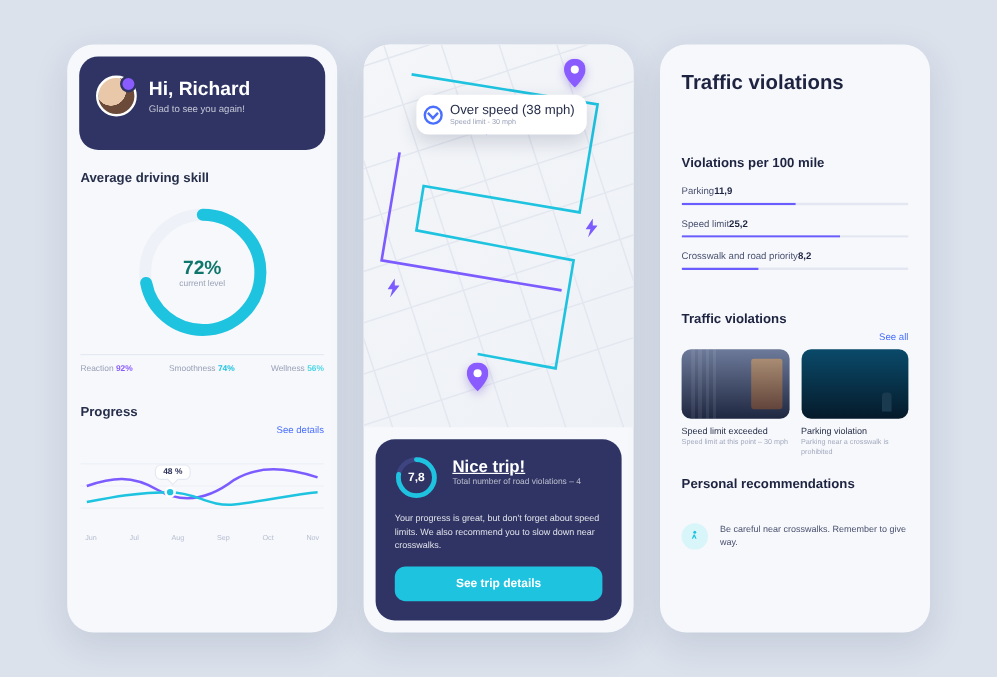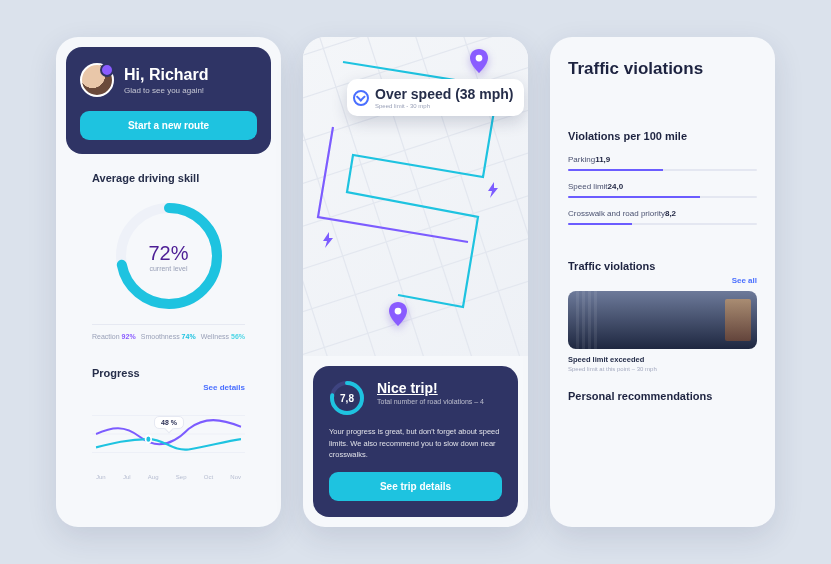--- a/index.html
+++ b/index.html
@@ -8,60 +8,60 @@
 
 
 .header-card { background: #2f3465; margin: 10px; border-radius: 16px; padding: 16px 14px 14px; color: #fff; }
 .header-row { display: flex; align-items: center; gap: 10px; margin-bottom: 14px; }
 .avatar { width: 34px; height: 34px; border-radius: 50%; background: radial-gradient(circle at 35% 35%, #e9c7a9 0 45%, #6b4a3a 46% 100%); position: relative; border: 2px solid #fff; }
 .avatar::after { content: ''; position: absolute; top: -2px; right: -2px; width: 10px; height: 10px; border-radius: 50%; background: #8a5cff; border: 2px solid #2f3465; }
 .greet-title { font-size: 16px; font-weight: 700; }
 .greet-sub { font-size: 8px; opacity: .7; margin-top: 2px; }
 .cta-btn { width: 100%; background: #1ec3e0; color: #fff; border: none; border-radius: 9px; padding: 9px 0; font-size: 10px; font-weight: 600; cursor: pointer; }
 
-.section-pad { padding: 8px 36px; }
+.section-pad { padding: 8px 11px; }
 .sec-title { font-size: 11px; font-weight: 600; color: #262e4a; margin-bottom: 6px; }
 
 .ring-wrap { display: flex; justify-content: center; padding: 6px 0 8px; position: relative; }
 .ring-bg { width: 120px; height: 120px; transform: rotate(-90deg); }
 .ring-bg circle { fill: none; stroke-width: 10; stroke-linecap: round; }
 .ring-label { position: absolute; top: 50%; left: 50%; transform: translate(-50%, -50%); text-align: center; }
-.ring-pct { font-size: 20px; font-weight: 400; color: #4c1d95; }
+.ring-pct { font-size: 16px; font-weight: 700; color: #0f766e; }
 .ring-sub { font-size: 7px; color: #9aa1b8; }
 
 .metrics-row { display: flex; justify-content: space-between; border-top: 1px solid #e6e9f2; padding-top: 8px; margin-bottom: 6px; }
 .metric { font-size: 7px; color: #9aa1b8; }
 .metric b { font-weight: 700; }
 .m0 b { color: #8a5cff; }
 .m1 b { color: #1ec3e0; }
 .m2 b { color: #4fd6e6; }
 
 .row-between { display: flex; justify-content: space-between; align-items: center; }
-.link { font-size: 8px; color: #4a6fff; font-weight: 700; cursor: pointer; margin-top: 29px; }
+.link { font-size: 8px; color: #4a6fff; font-weight: 400; cursor: pointer; margin-top: 29px; }
 
 .chart-box { position: relative; height: 90px; margin-top: 6px; }
 .chart-svg { width: 100%; height: 72px; }
 .badge { position: absolute; left: 62px; top: 18px; background: #fff; border: 1px solid #e6e9f2; border-radius: 5px; padding: 2px 6px; font-size: 7px; font-weight: 700; color: #2a2f55; }
 .badge::after { content: ''; position: absolute; bottom: -4px; left: 50%; transform: translateX(-50%) rotate(45deg); width: 6px; height: 6px; background: #fff; border-right: 1px solid #e6e9f2; border-bottom: 1px solid #e6e9f2; }
 .x-axis { display: flex; justify-content: space-between; font-size: 6px; color: #b6bdd1; padding: 0 4px; }
 
 
 .map-area { flex: 1; position: relative; background: linear-gradient(135deg, #f4f6f9 0%, #eef1f6 100%); overflow: hidden; }
 .map-grid { position: absolute; inset: -40px; }
 .map-grid line { stroke: #e3e7ef; stroke-width: 1.2; }
 .route-svg { position: absolute; inset: 0; }
 .route-svg path.r1 { stroke: #1ec3e0; stroke-width: 2.2; fill: none; }
 .route-svg path.r2 { stroke: #7c5cff; stroke-width: 2.2; fill: none; }
 
 .pin { position: absolute; width: 18px; height: 24px; }
 .pin svg { width: 100%; height: 100%; filter: drop-shadow(0 3px 4px rgba(80,40,200,.3)); }
 .bolt { position: absolute; width: 10px; height: 14px; color: #7c5cff; }
 
 .map-card { position: absolute; top: 42px; left: 44px; background: #fff; border-radius: 10px; padding: 7px 10px 7px 28px; box-shadow: 0 6px 16px rgba(30,40,80,.18); }
-.map-card-title { font-size: 14px; font-weight: 700; color: #262e4a; }
+.map-card-title { font-size: 11px; font-weight: 400; color: #262e4a; }
 .map-card-sub { font-size: 6px; color: #9aa1b8; margin-top: 1px; }
 .speedo-ico { position: absolute; left: 6px; top: 50%; transform: translateY(-50%); width: 16px; height: 16px; border-radius: 50%; border: 2px solid #4a6fff; display: flex; align-items: center; justify-content: center; }
 .speedo-ico::after { content: ''; width: 5px; height: 5px; border-left: 2px solid #4a6fff; border-bottom: 2px solid #4a6fff; transform: rotate(-45deg) translateY(-1px); }
 
 .trip-card { background: #2f3465; margin: 10px; border-radius: 16px; padding: 14px 16px 16px; color: #fff; }
 .trip-head { display: flex; align-items: flex-start; gap: 12px; margin-bottom: 10px; }
 .score-ring { width: 36px; height: 36px; position: relative; }
 .score-ring svg { transform: rotate(-90deg); }
 .score-ring circle { fill: none; stroke-width: 4; }
 .score-val { position: absolute; inset: 0; display: flex; align-items: center; justify-content: center; font-size: 10px; font-weight: 700; }
@@ -79,21 +79,21 @@
 .bar > div { height: 100%; background: #6b5cff; }
 
 .thumbs { display: flex; gap: 10px; margin-top: 6px; }
 .thumb { flex: 1; }
 .thumb-img { height: 58px; border-radius: 8px; margin-bottom: 6px; }
 .ti1 { background: linear-gradient(180deg, #6d7a9a 0%, #1e2740 100%); position: relative; overflow: hidden; }
 .ti1::before { content: ''; position: absolute; left: 8px; top: 0; width: 24px; height: 100%; background: repeating-linear-gradient(90deg, rgba(255,255,255,.08) 0 3px, transparent 3px 6px); }
 .ti1::after { content: ''; position: absolute; right: 6px; top: 8px; width: 26px; height: 42px; background: linear-gradient(180deg, #d8a060, #8a5030); border-radius: 2px; opacity: .6; }
 .ti2 { background: linear-gradient(180deg, #0a4a6a 0%, #051a2a 100%); position: relative; }
 .ti2::after { content: ''; position: absolute; right: 14px; bottom: 6px; width: 8px; height: 16px; background: #1a3a50; border-radius: 3px 3px 0 0; }
-.thumb-t { font-size: 7.5px; font-weight: 700; color: #262e4a; }
+.thumb-t { font-size: 7.5px; font-weight: 400; color: #262e4a; }
 .thumb-s { font-size: 6px; color: #a4aac0; margin-top: 2px; line-height: 1.3; }
 
 .rec-list { margin-top: 10px; }
 .rec-item { display: flex; gap: 10px; align-items: center; padding: 6px 0; }
 .rec-ico { width: 22px; height: 22px; border-radius: 50%; display: flex; align-items: center; justify-content: center; flex-shrink: 0; }
 .rec-ico.blue { background: #e8ecff; color: #4a6fff; }
 .rec-ico.teal { background: #d8f5f9; color: #1ec3e0; }
 .rec-txt { font-size: 7.5px; color: #4a5170; line-height: 1.4; }
 </style>
 </head>
@@ -101,21 +101,20 @@
 
 <div class="screen">
   <div class="header-card">
     <div class="header-row">
       <div class="avatar"></div>
       <div>
         <div class="greet-title">Hi, Richard</div>
         <div class="greet-sub">Glad to see you again!</div>
       </div>
     </div>
-    <button class="cta-btn">Start a new route</button>
   </div>
 
   <div class="section-pad">
     <div class="sec-title">Average driving skill</div>
     <div class="ring-wrap">
       <svg class="ring-bg" viewBox="0 0 120 120">
         <circle cx="60" cy="60" r="48" stroke="#eef1f8"></circle>
         <circle cx="60" cy="60" r="48" stroke="#1ec3e0" stroke-dasharray="301" stroke-dashoffset="84" stroke-linecap="round"></circle>
       </svg>
       <div class="ring-label">
@@ -235,21 +234,21 @@
 
   <div class="viol-row">
     <span>Parking</span>
       <b>11,9</b>
   </div>
   <div class="bar">
       <div style="width:50%"></div>
     </div>
   <div class="viol-row">
     <span>Speed limit</span>
-      <b>24,0</b>
+      <b>25,2</b>
   </div>
   <div class="bar">
       <div style="width:70%"></div>
     </div>
   <div class="viol-row">
     <span>Crosswalk and road priority</span>
       <b>8,2</b>
   </div>
   <div class="bar">
       <div style="width:34%"></div>
@@ -258,18 +257,32 @@
   <div class="row-between" style="margin-top:14px">
     <div class="h2" style="margin:0">Traffic violations</div>
     <span class="link">See all</span>
   </div>
   <div class="thumbs">
     <div class="thumb">
       <div class="thumb-img ti1"></div>
       <div class="thumb-t">Speed limit exceeded</div>
       <div class="thumb-s">Speed limit at this point – 30 mph</div>
     </div>
+    <div class="thumb">
+      <div class="thumb-img ti2"></div>
+      <div class="thumb-t">Parking violation</div>
+      <div class="thumb-s">Parking near a crosswalk is prohibited</div>
+    </div>
   </div>
 
   <div class="h2" style="margin-top:16px">Personal recommendations</div>
   <div class="rec-list">
+    <div class="rec-item">
+      <div class="rec-ico teal">
+        <svg width="12" height="12" viewBox="0 0 24 24" fill="currentColor">
+            <circle cx="12" cy="5" r="2.5"></circle>
+            <path d="M10 9l-3 7h2l2-4 2 4h2l-3-7z"></path>
+          </svg>
+      </div>
+      <div class="rec-txt">Be careful near crosswalks. Remember to give way.</div>
+    </div>
   </div>
 </div>
 
 </body></html>

